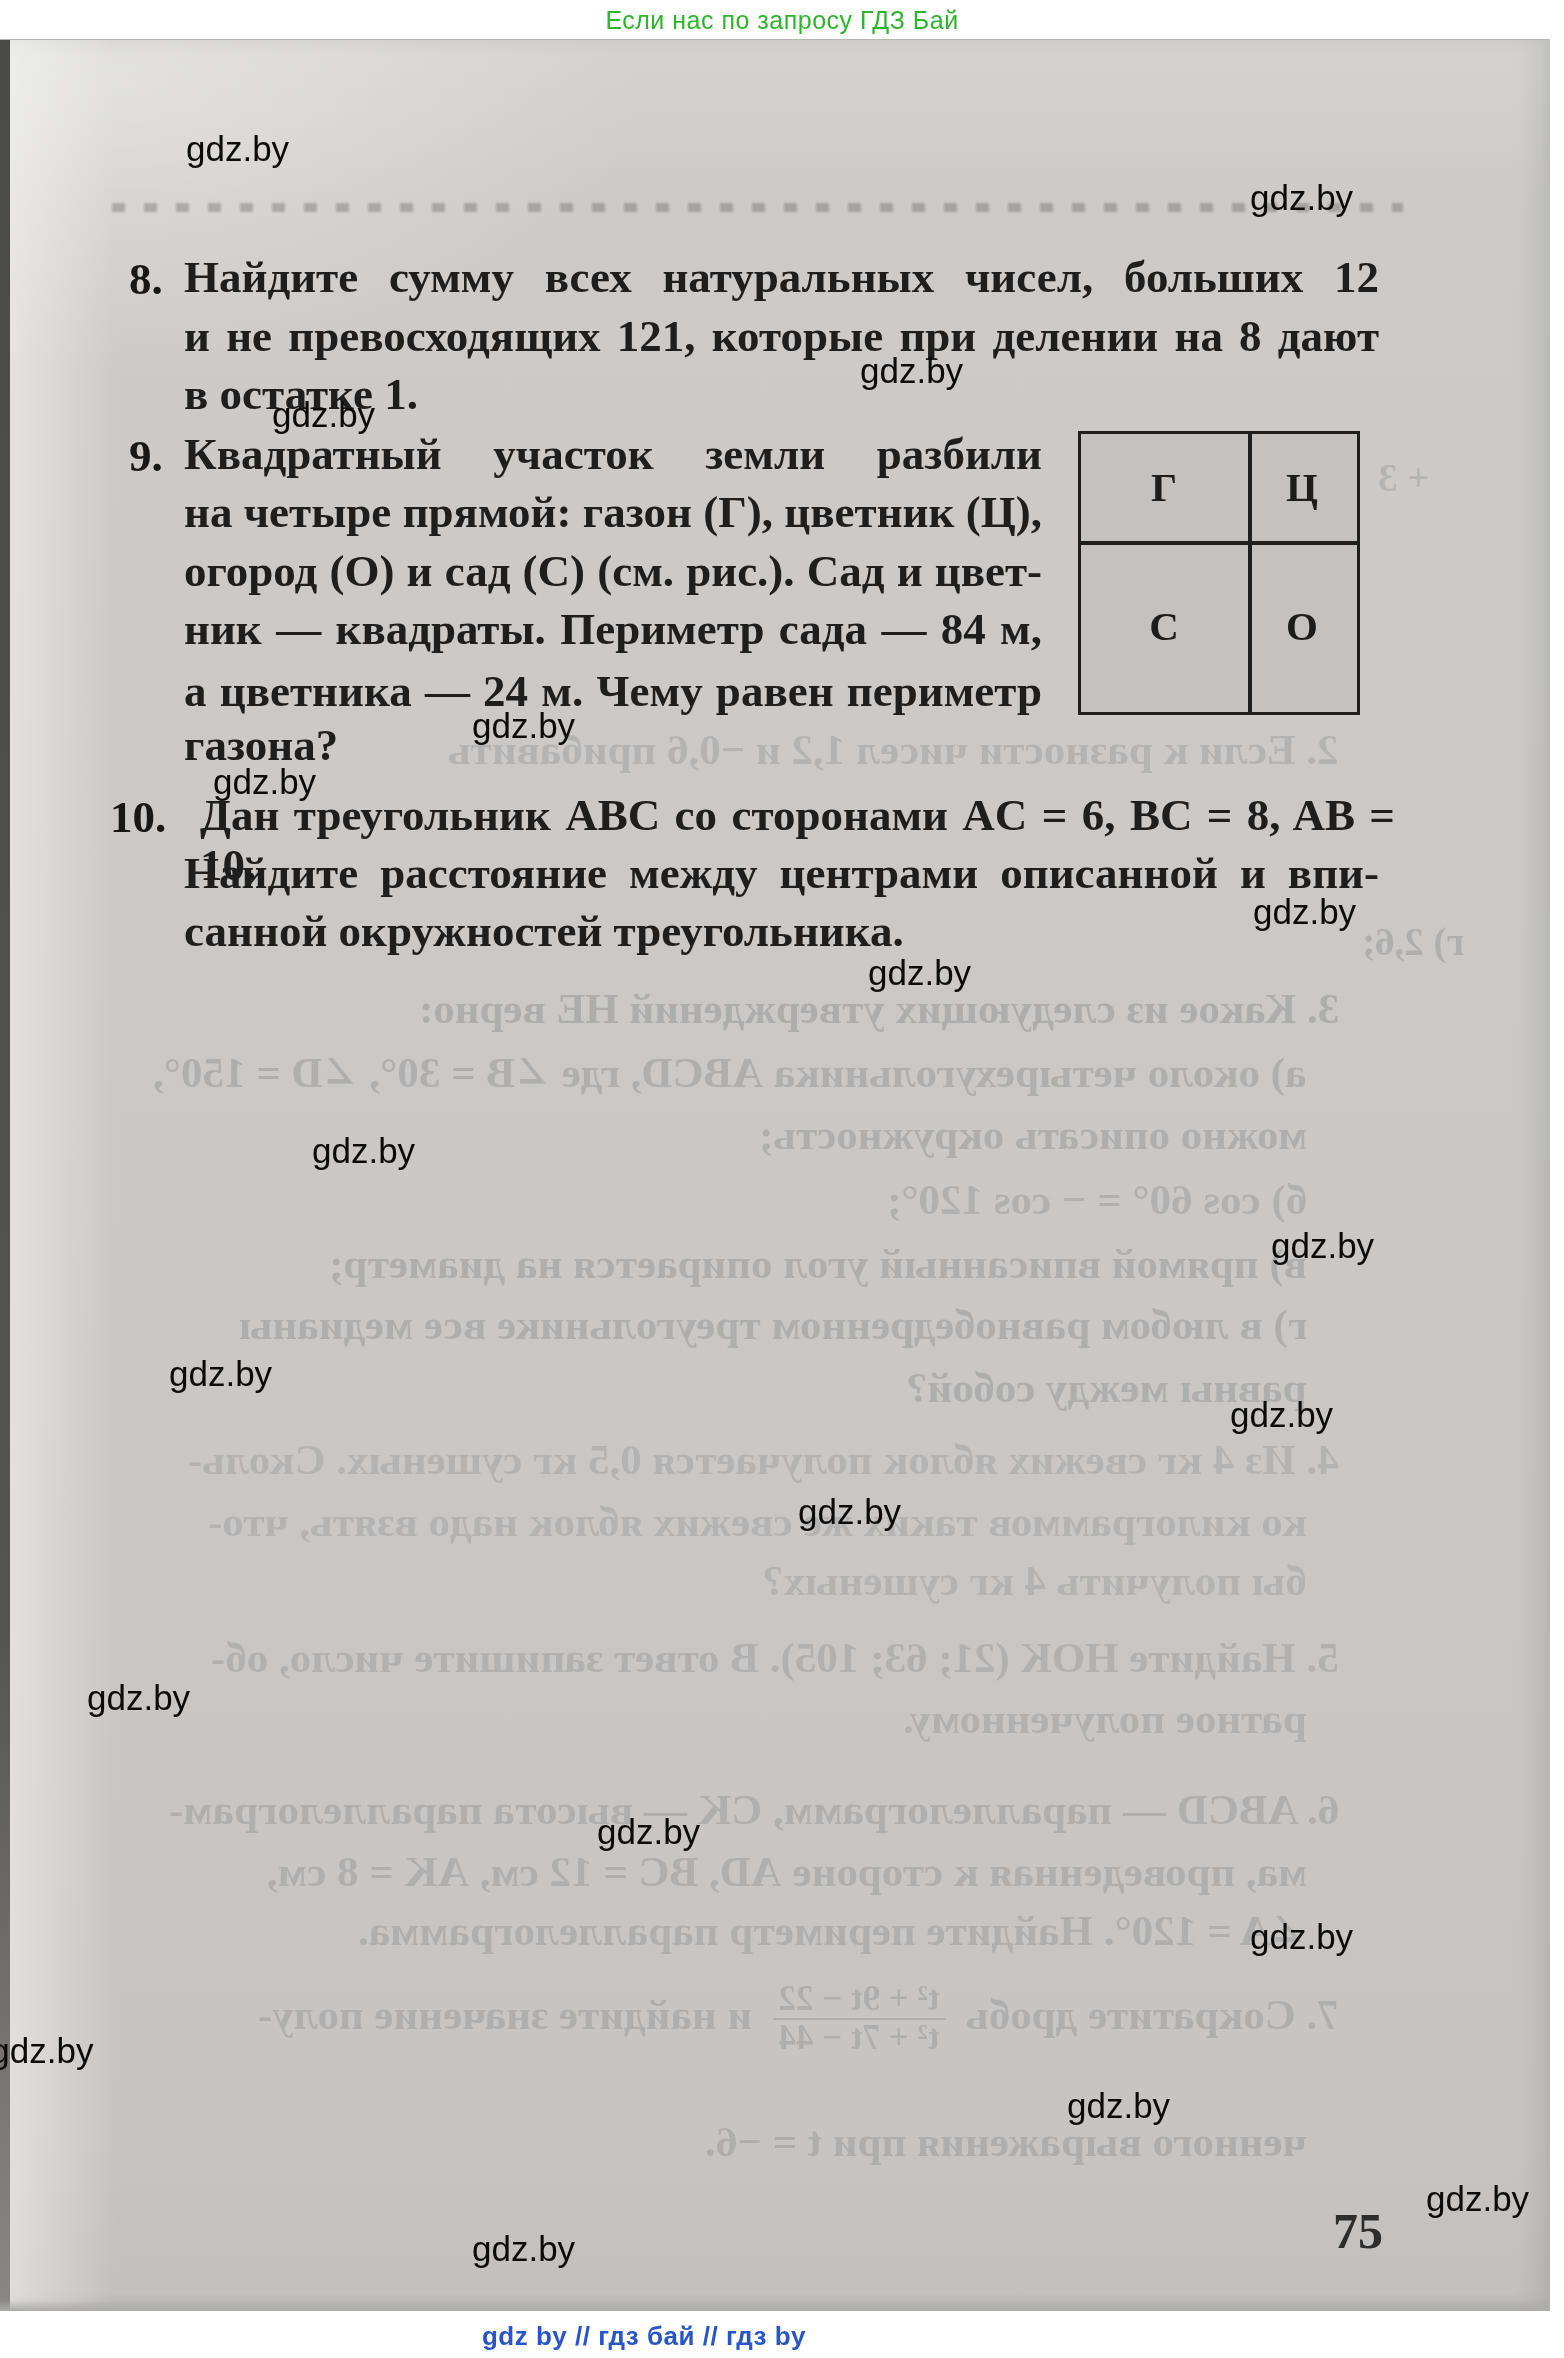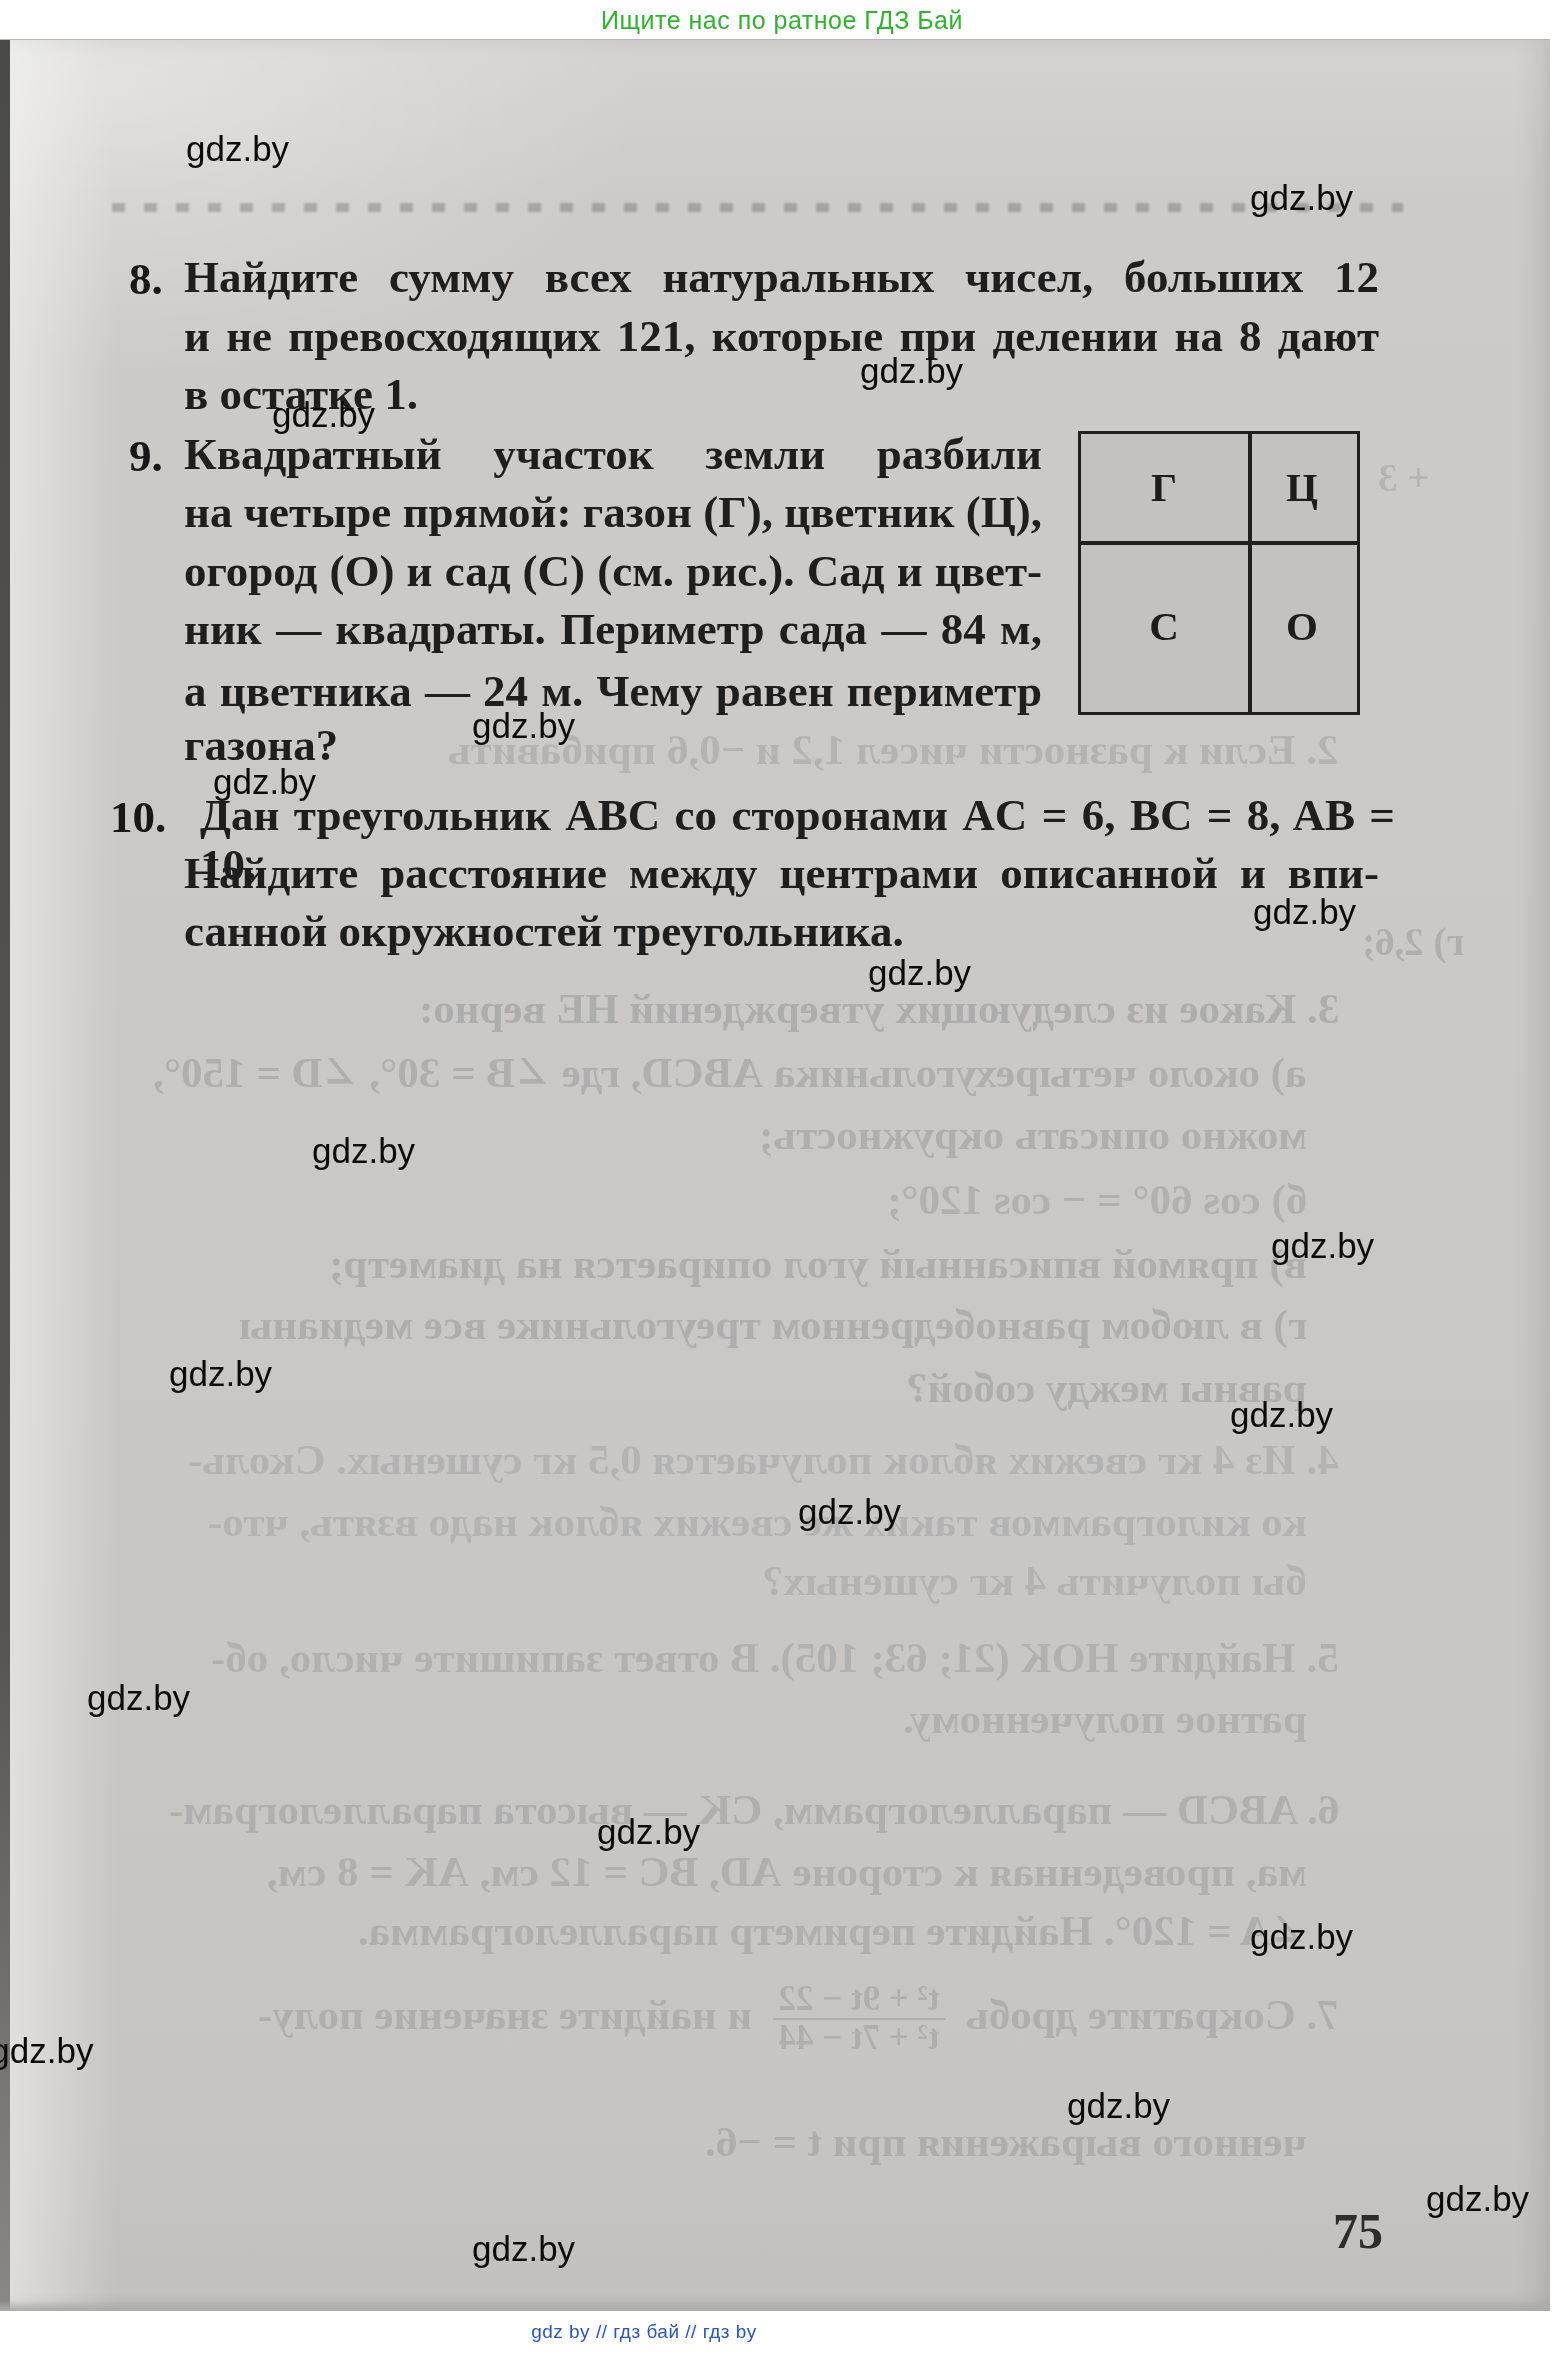--- a/index.html
+++ b/index.html
@@ -47,27 +47,27 @@
          font-size:43px;font-weight:600;color:#70757b;opacity:.30;
          filter:blur(0.6px);white-space:nowrap;}
   .bleed .frac{display:inline-block;vertical-align:middle;text-align:center;
                font-size:35px;line-height:1.05;margin:0 9.7px;}
   .bleed .frac .num{display:block;border-bottom:2.9px solid #70757b;padding:0 5.8px;}
   .bleed .frac .den{display:block;padding:0 5.8px;}
   .pagenum{position:absolute;left:1333px;top:2162px;
            font-family:"Liberation Serif","DejaVu Serif",serif;
            font-size:50px;font-weight:700;color:#2d2d2d;filter:blur(0.3px);}
   .footer{position:absolute;left:0;top:2321px;width:1288px;text-align:center;
-          font-size:19px;color:#2a55c8;letter-spacing:0.5px;}
+          font-size:26px;color:#2a55c8;letter-spacing:0.5px;font-weight:bold;}
 </style>
 </head>
 <body>
 
 <div class="stage">
-  <div class="promo">Ищите нас по ратное ГДЗ Бай</div>
+  <div class="promo">Если нас по запросу ГДЗ Бай</div>
 
   <div class="page">
     <div class="spine"></div>
     <div class="spine-glow"></div>
     <div class="dashes"></div>
 
     <div id="bleed-layer">
         <div class="bleed" style="top: 415px; right: 121px; font-size: 39px; opacity: 0.25;">+ 3</div>
         <div class="bleed" style="top: 685px; right: 211px; opacity: 0.26;">2. Если к разности чисел 1,2 и −0,6 прибавить</div>
         <div class="bleed" style="top: 879px; right: 86px; font-size: 39px; opacity: 0.3;">г) 2,6;</div>

